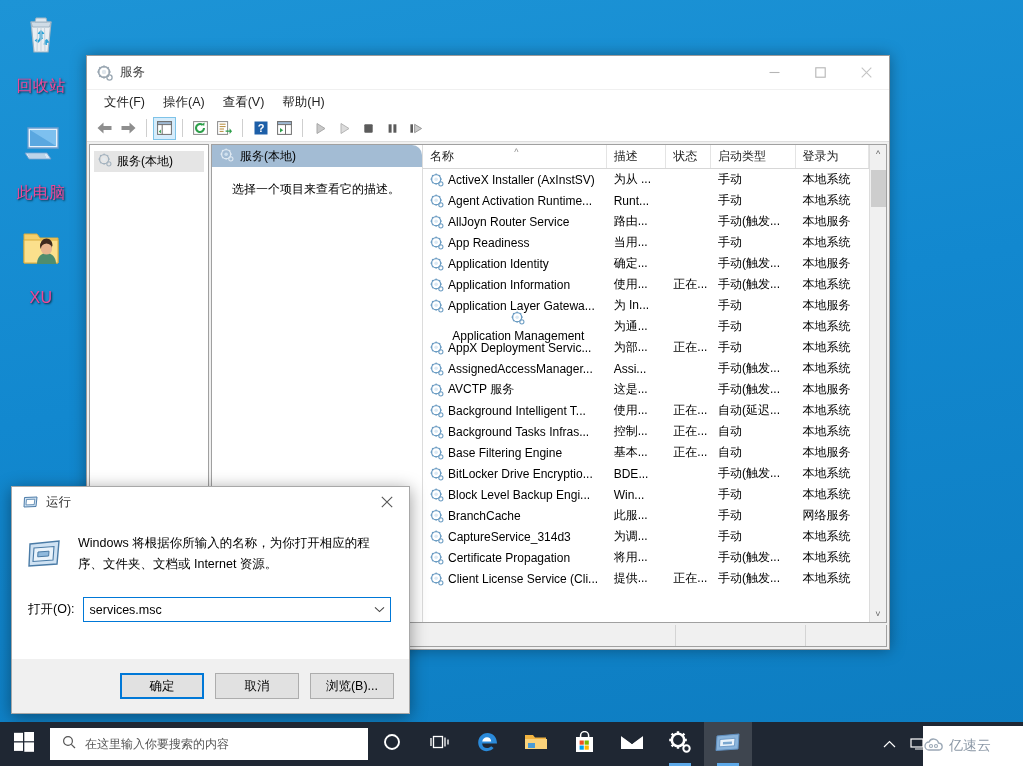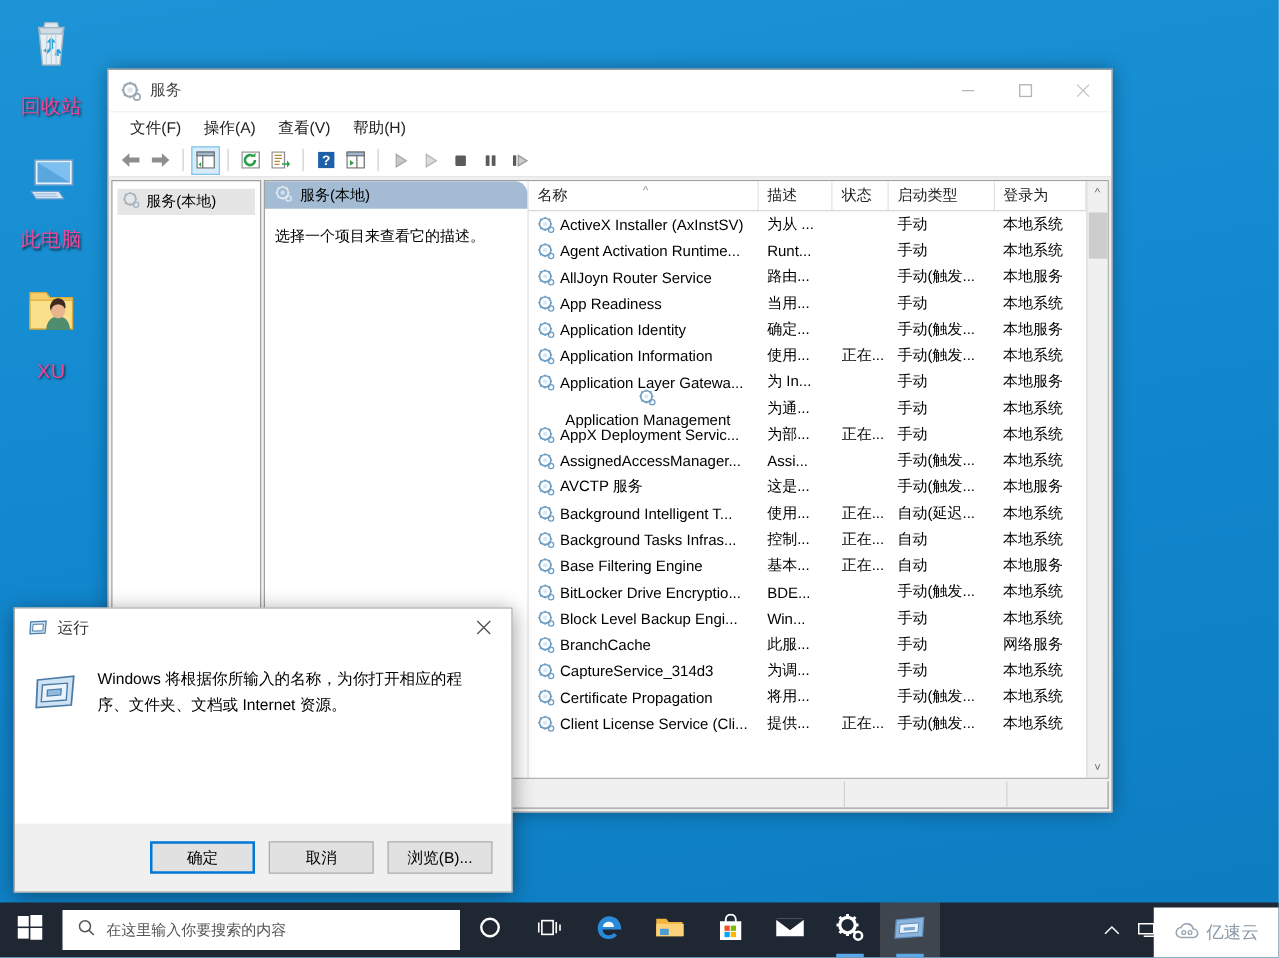--- a/index.html
+++ b/index.html
@@ -22,21 +22,21 @@
   .dicon .dlabel {
     margin-top: 20px; color: #ec4899; font-size: 16px; line-height: 15px;
     text-shadow: 1px 1px 2px rgba(0,0,0,.75); letter-spacing: .3px;
   }
 
   
   .win {
     position: absolute; left: 86px; top: 55px; width: 804px; height: 595px;
     background: #f0f0f0; border: 1px solid #9b9b9b;
     box-shadow: 0 0 14px rgba(0,0,0,.35);
-    display: flex; flex-direction: column;
+    display: flex; flex-direction: column; text-align: center;
   }
   .titlebar {
     height: 34px; background: #fff; display: flex; align-items: center;
     flex: 0 0 34px; border-bottom: 1px solid #f0f0f0;
   }
   .titlebar .ticon { margin-left: 10px; width: 16px; height: 16px; }
   .titlebar .ttext { margin-left: 7px; font-size: 12.5px; color: #444; }
   .wctl { margin-left: auto; display: flex; height: 34px; }
   .wbtn {
     width: 46px; height: 34px; display: flex; align-items: center;
@@ -161,21 +161,21 @@
   }
   .search .stxt { font-size: 12px; color: #555; }
   .tbicon { width: 48px; height: 44px; display: flex; align-items: center; justify-content: center; position: relative; }
   .tbicon.active { background: rgba(255,255,255,.14); }
   .tbicon .uline { position: absolute; bottom: 0; left: 13px; width: 22px; height: 3px; background: #5ca8e8; }
   .tray { margin-left: auto; display: flex; align-items: center; height: 44px; padding-right: 2px; }
   .tray .ti { padding: 0 7px; color: #fff; font-size: 12px; display: flex; align-items: center; }
   .clock { color: #fff; font-size: 11px; line-height: 14px; text-align: center; padding: 0 6px; }
   .watermark {
     position: absolute; right: 0; bottom: 0; width: 100px; height: 40px; background: #fff;
-    display: flex; align-items: center; justify-content: center; gap: 4px;
+    display: flex; align-items: center; justify-content: flex-start; gap: 4px;
     color: #8b98a6; font-size: 14px;
   }
 </style>
 </head>
 <body>
 
 <div class="desktop-icons">
 
   <div class="dicon">
     <span class="glyph">
@@ -734,20 +734,31 @@
       <span class="run-bigicon">
         <svg width="34" height="32" viewBox="0 0 34 32">
           <path d="M2 7 L31 4 L29 27 L1 29 Z" fill="#cfe2f3" stroke="#4a7ba6" stroke-width="1.4"></path>
           <path d="M6 11 L26 9.5 L25 23 L5 24.5 Z" fill="#eaf3fb" stroke="#4a7ba6" stroke-width="1.1"></path>
           <path d="M10 15 L21 14.2 L20.6 19 L9.7 19.8 Z" fill="#8fb9dd" stroke="#4a7ba6" stroke-width="1"></path>
         </svg>
       </span>
       <div class="run-text">Windows 将根据你所输入的名称，为你打开相应的程序、文件夹、文档或 Internet 资源。</div>
     </div>
 
+    <div class="run-open">
+      <label>打开(O):</label>
+      <div class="run-combo">
+        <span class="cv">services.msc</span>
+        <span class="carr">
+          <svg width="11" height="7" viewBox="0 0 11 7">
+              <path d="M1 1.3 L5.5 5.6 L10 1.3" fill="none" stroke="#444" stroke-width="1.1"></path>
+            </svg>
+        </span>
+      </div>
+    </div>
   </div>
 
   <div class="run-btns">
     <div class="rbtn primary">确定</div>
     <div class="rbtn">取消</div>
     <div class="rbtn">浏览(B)...</div>
   </div>
 </div>
 
 <div class="taskbar">

